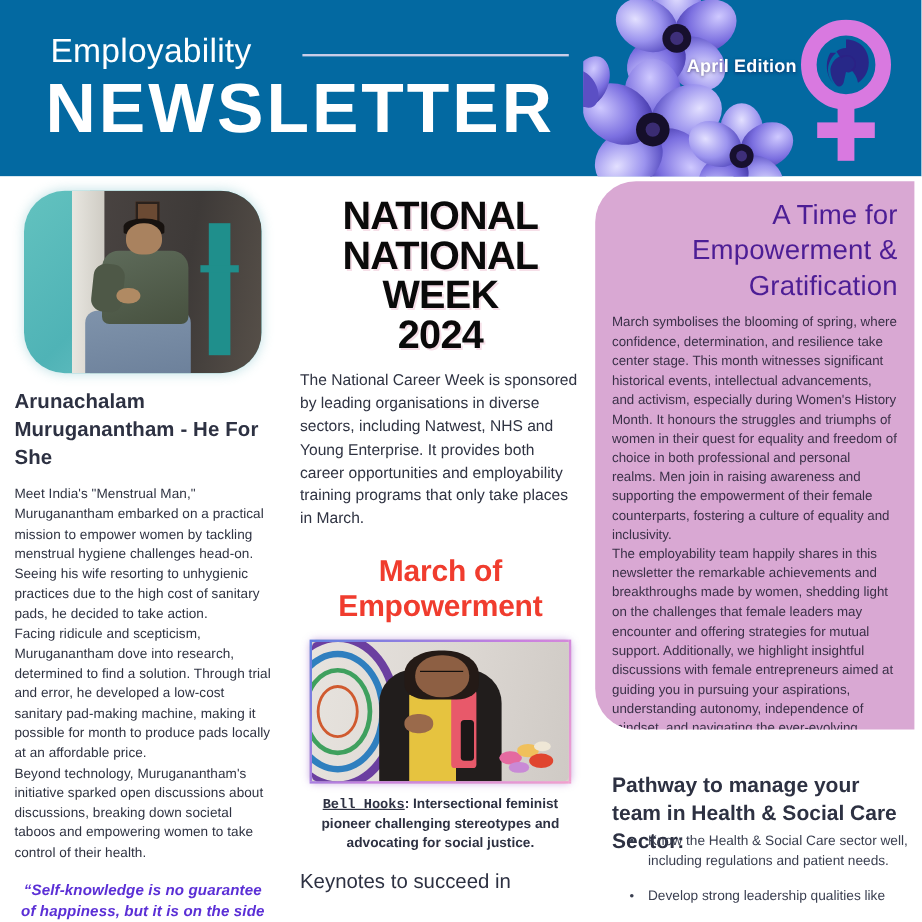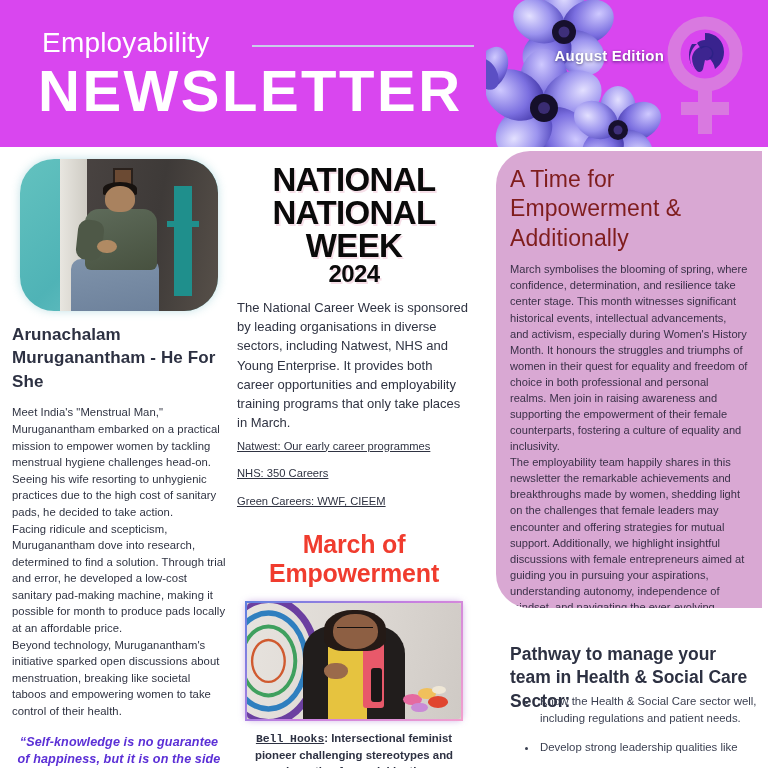--- a/index.html
+++ b/index.html
@@ -6,21 +6,21 @@
   html,body { width:768px; height:768px; overflow:hidden; }
   body {
     font-family:"Liberation Sans", sans-serif;
     background:#ffffff;
     position:relative;
   }
 
   
   .header {
     position:absolute; left:0; top:0; width:768px; height:147px;
-    background:#d946ef;
+    background:#0369a1;
     overflow:hidden;
   }
   .hdr-title {
     position:absolute; left:42px; top:27px;
     font-size:28px; font-weight:400; color:#ffffff;
     letter-spacing:0.2px;
     font-family:"Liberation Sans", sans-serif;
   }
   .hdr-rule {
     position:absolute; left:252px; top:45px; width:222px; height:2px;
@@ -78,28 +78,28 @@
   }
   .body-left p { margin-bottom:0; }
 
   .quote-left {
     margin-top:14px; text-align:center; font-style:italic; font-weight:700;
     color:#5b2fd6; font-size:12.6px; line-height:1.4; letter-spacing:0.1px;
     padding:0 4px;
   }
 
   
-  .col-mid { position:absolute; left:225px; top:0; width:258px; height:591px; padding:10px 8px 0 8px; }
+  .col-mid { position:absolute; left:238px; top:0; width:258px; height:591px; padding:10px 8px 0 8px; }
   .ncw-title {
     text-align:center; font-size:33px; font-weight:700; color:#0a0a0a;
     line-height:1.0; letter-spacing:-0.6px; margin-top:6px;
     text-shadow:1.5px 1.5px 0 #f6dfe8;
   }
   .ncw-title span { display:block; }
-  .ncw-title .yr { font-size:24px; }
+  .ncw-title .yr { font-size:33px; }
   .ncw-body { margin-top:12px; font-size:13px; color:#2f3342; line-height:1.48; padding:0 4px; }
   .links { margin-top:6px; padding:0 4px; }
   .links a {
     display:block; font-size:11.2px; color:#2f3342; text-decoration:underline;
     margin-bottom:12px; line-height:1.4;
   }
   .march-emp {
     text-align:center; margin-top:20px; font-size:25px; font-weight:700;
     color:#f03c2e; line-height:1.18; letter-spacing:-0.2px;
   }
@@ -134,22 +134,23 @@
   }
 
   
   .col-right { position:absolute; left:496px; top:0; width:272px; height:621px; }
   .panel-pink {
     position:absolute; left:0; top:4px; width:266px; height:457px;
     background:#d9a8d3; border-radius:34px 0 0 34px;
     padding:14px 14px 12px 14px; overflow:hidden;
   }
   .panel-title {
-    font-size:23px; font-weight:400; color:#7f1d1d; line-height:1.28;
+    font-size:23px; font-weight:400; color:#4c1d95; line-height:1.28;
     letter-spacing:0.1px;
+    text-align:right;
   }
   .panel-body { margin-top:8px; font-size:11.1px; color:#3a3048; line-height:1.45; }
   .panel-body p { margin:0; }
 
   .pathway-title {
     position:absolute; left:14px; top:496px; width:248px;
     font-size:17.5px; font-weight:700; color:#2d3142; line-height:1.34;
   }
   .pathway-list { position:absolute; left:26px; top:546px; width:238px; }
   .pathway-list li {
@@ -217,21 +218,21 @@
         <circle cx="0" cy="0" r="4.5" fill="#3e2f7a"></circle>
       </g>
 
       <g transform="translate(6,78)">
         <ellipse cx="0" cy="0" rx="15" ry="22" fill="url(#pg2)" transform="rotate(22)"></ellipse>
         <ellipse cx="-6" cy="6" rx="11" ry="17" fill="#5b4fc4" transform="rotate(-30 -6 6)"></ellipse>
       </g>
     </svg>
   </div>
 
-  <div class="hdr-edition">August Edition</div>
+  <div class="hdr-edition">April Edition</div>
 
   <div class="venus">
     <svg width="82" height="120" viewBox="0 0 82 120">
       <circle cx="41" cy="38" r="31" fill="none" stroke="#d979e0" stroke-width="13"></circle>
       <rect x="34" y="66" width="14" height="52" fill="#d979e0"></rect>
       <rect x="17" y="86" width="48" height="13" fill="#d979e0"></rect>
       <path d="M41 17c11 0 19 8 19 19 0 9-5 14-9 17-1-5-3-8-6-11 2-1 3-3 3-5 0-3-3-6-6-6-2 0-4 1-5 2l-4-6c2-2 5-3 8-3z
                M33 28c-4 3-7 9-7 14 0 5 2 9 5 12-4-4-6-9-6-15 0-4 1-8 3-11z" fill="#2b2185" opacity="0.92"></path>
       <path d="M30 36c4-6 12-8 17-4 3 3 3 7 1 10-2 2-5 3-7 2l-2 9c-1 3-4 4-6 2-3-3-5-8-5-13 0-2 1-4 2-6z" fill="#2b2185" opacity="0.9"></path>
     </svg>
@@ -253,41 +254,36 @@
       <div class="ph-hand"></div>
       <div class="ph-hair"></div>
       <div class="ph-head"></div>
     </div>
 
     <div class="name-left">Arunachalam Muruganantham - He For She</div>
 
     <div class="body-left">
       <p>Meet India's "Menstrual Man," Muruganantham  embarked on a practical mission to empower women by tackling menstrual hygiene challenges head-on. Seeing his wife resorting to unhygienic practices due to the high cost of sanitary pads, he decided to take action.</p>
       <p>Facing ridicule and scepticism, Muruganantham dove into research, determined to find a solution. Through trial and error, he developed a low-cost sanitary pad-making machine, making it possible for month to produce pads locally at an affordable price.</p>
-      <p>Beyond technology, Muruganantham's initiative sparked open discussions about menstruation, breaking like societal taboos and empowering women to take control of their health.</p>
+      <p>Beyond technology, Muruganantham's initiative sparked open discussions about discussions, breaking down societal taboos and empowering women to take control of their health.</p>
     </div>
 
     <div class="quote-left">“Self-knowledge is no guarantee of happiness, but it is on the side of happiness and can supply the courage to fight for it.” - Simone de</div>
   </div>
 
   <div class="col-mid">
 
     <div class="ncw-title">
       <span>NATIONAL</span>
       <span>NATIONAL WEEK</span>
       <span class="yr">2024</span>
     </div>
 
     <div class="ncw-body">The National Career Week is sponsored by leading organisations in diverse sectors, including Natwest, NHS and Young Enterprise. It provides both career opportunities and employability training programs that only take places in March.</div>
 
-    <div class="links">
-      <a href="#">Natwest: Our early career programmes</a>
-      <a href="#">NHS: 350 Careers</a>
-      <a href="#">Green Careers: WWF, CIEEM </a>
-    </div>
 
     <div class="march-emp">
       <div>March of</div>
       <div>Empowerment</div>
     </div>
 
     <div class="photo-bell">
       <div class="bh-bg"></div>
       <div class="bh-rings">
         <i style="border-color:#6b3fa0; transform:scale(1.0)"></i>
@@ -316,21 +312,21 @@
 
     <div class="keynotes">Keynotes to succeed in</div>
   </div>
 
   <div class="col-right">
 
     <div class="panel-pink">
       <div class="panel-title">
         <div>A Time for</div>
         <div>Empowerment &amp;</div>
-        <div>Additionally</div>
+        <div>Gratification</div>
       </div>
       <div class="panel-body">
         <p>March symbolises the blooming of spring, where confidence, determination, and resilience take center stage. This month witnesses significant historical events, intellectual advancements, and activism, especially during Women's History Month. It honours the struggles and triumphs of women in their quest for equality and freedom of choice in both professional and personal realms. Men join in raising awareness and supporting the empowerment of their female counterparts, fostering a culture of equality and inclusivity.</p>
         <p>The employability team happily shares in this newsletter the remarkable achievements and breakthroughs made by women, shedding light on the challenges that female leaders may encounter and offering strategies for mutual support. Additionally, we highlight insightful discussions with female entrepreneurs aimed at guiding you in pursuing your aspirations, understanding autonomy, independence of mindset, and navigating the ever-evolving modern world. Prepare to be empowered to empower others.</p>
       </div>
     </div>
 
     <div class="pathway-title">Pathway to manage your team in Health &amp; Social Care Sector:</div>
 
     <ul class="pathway-list">

